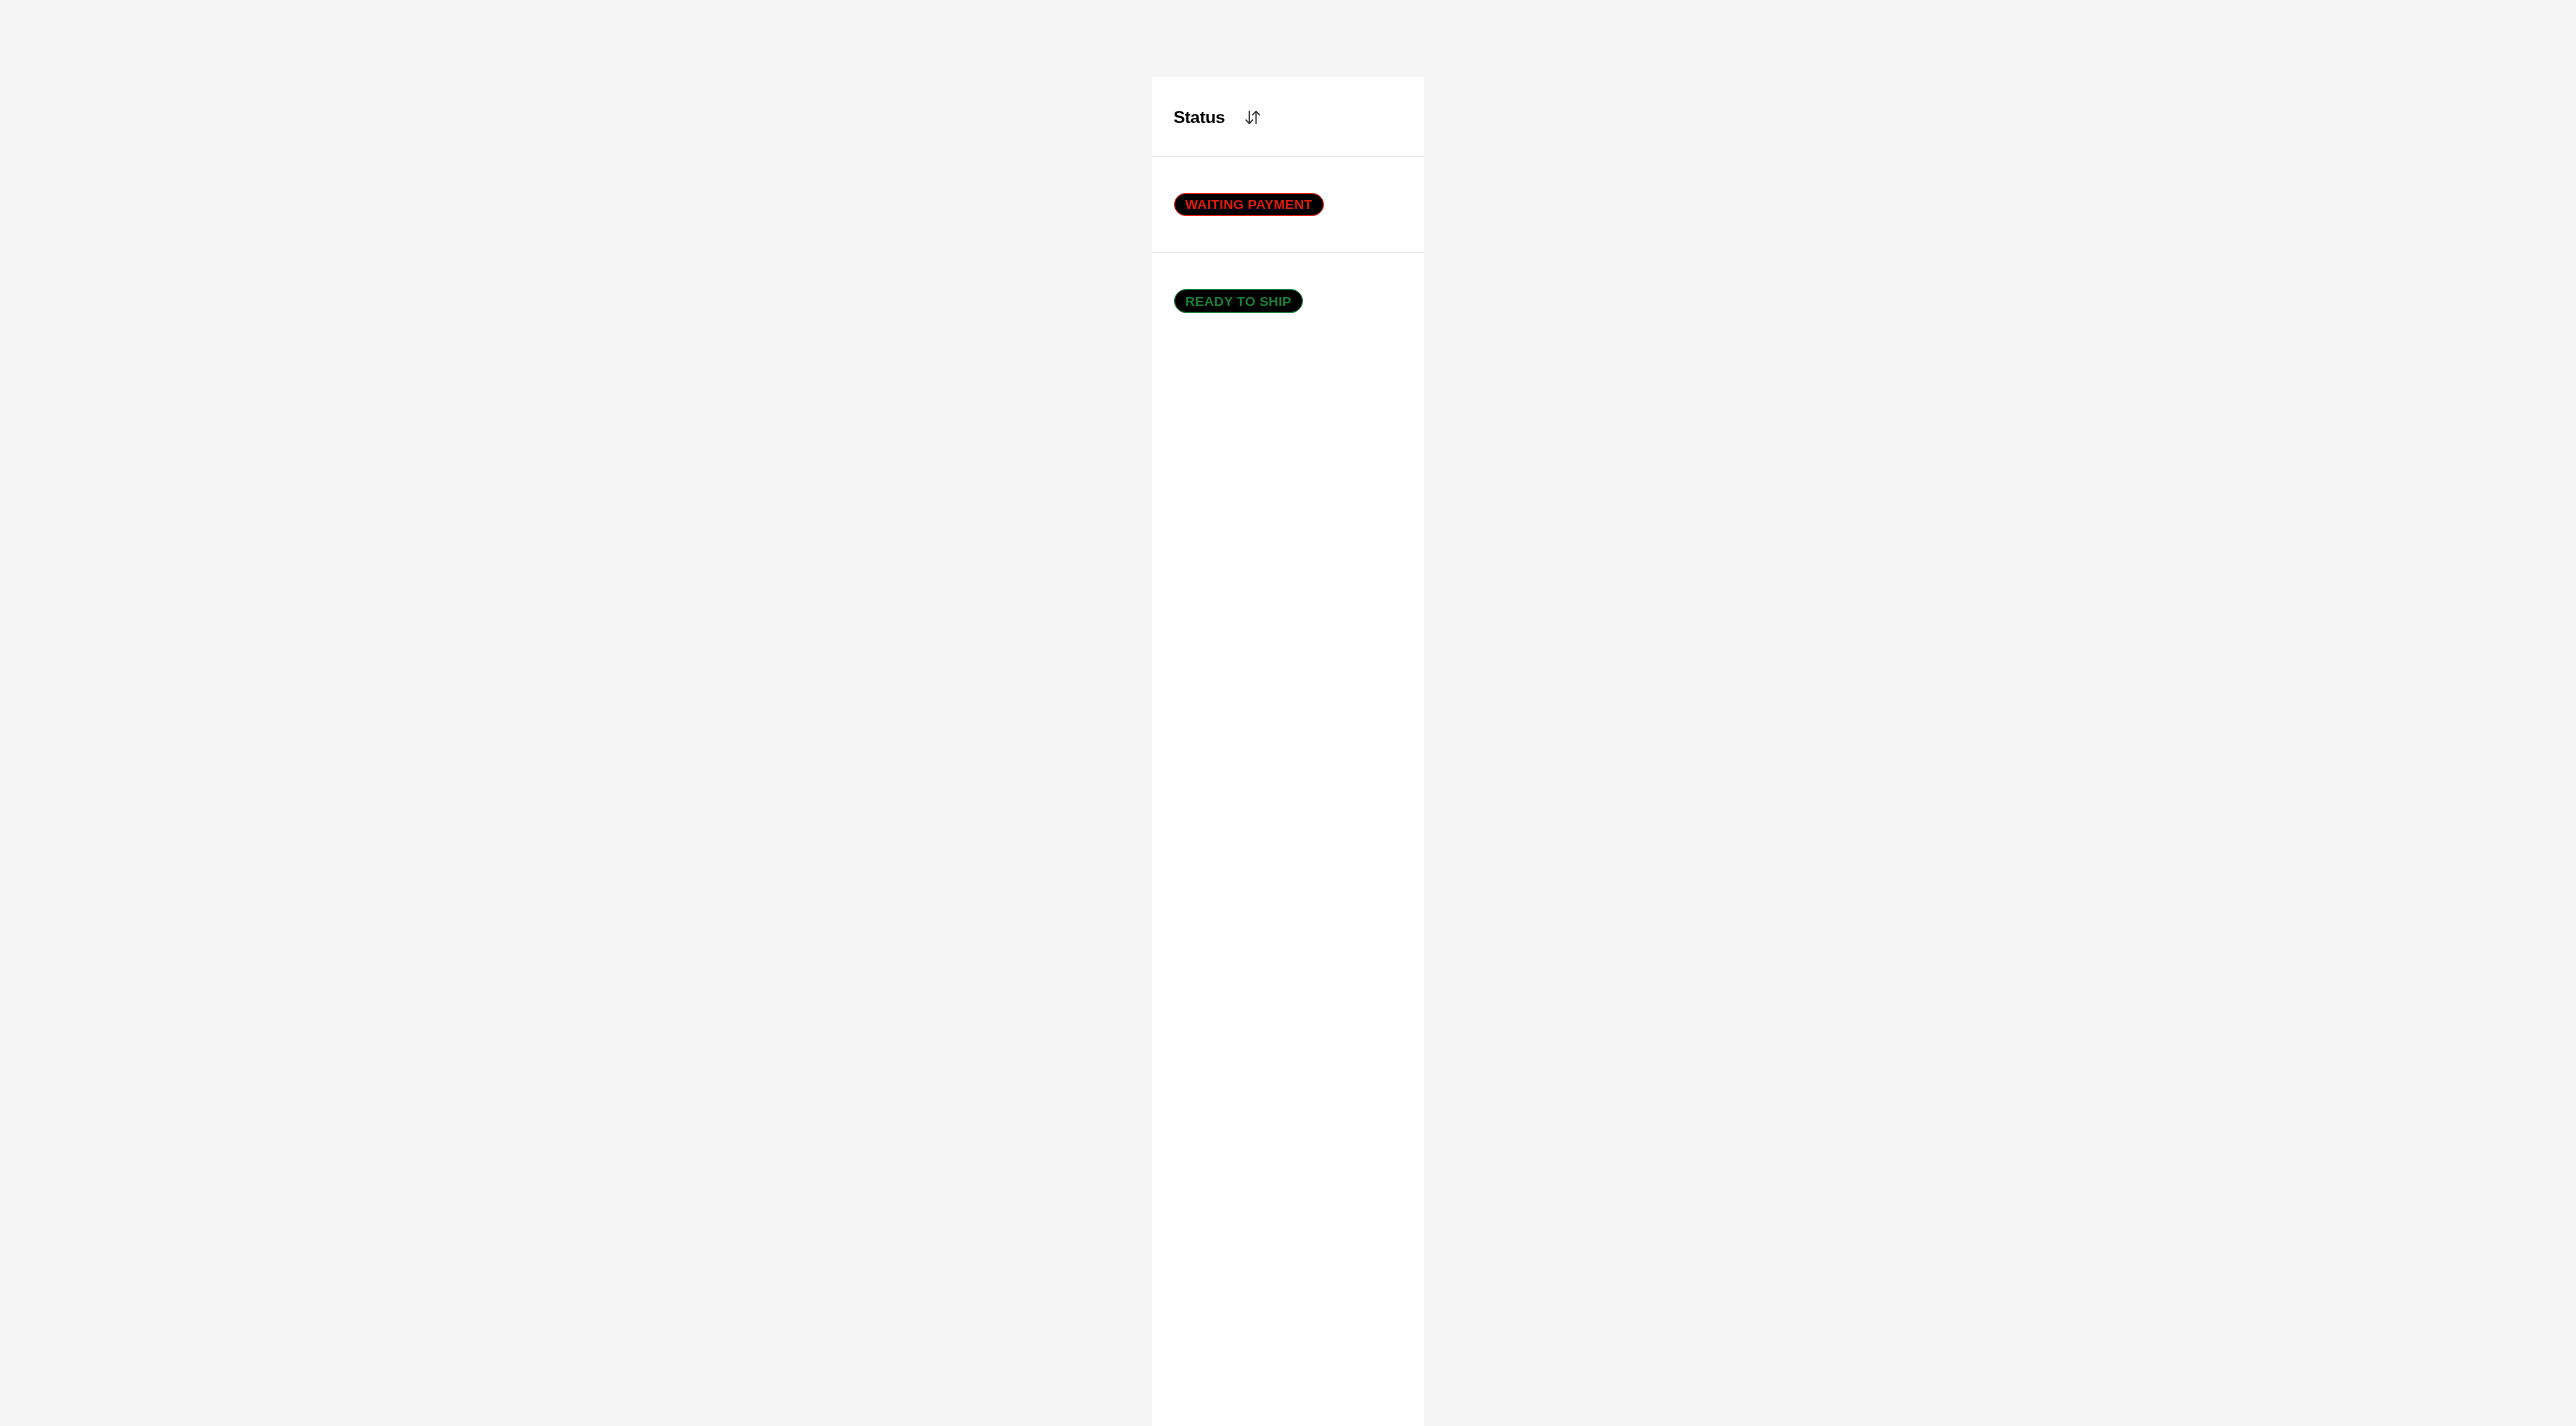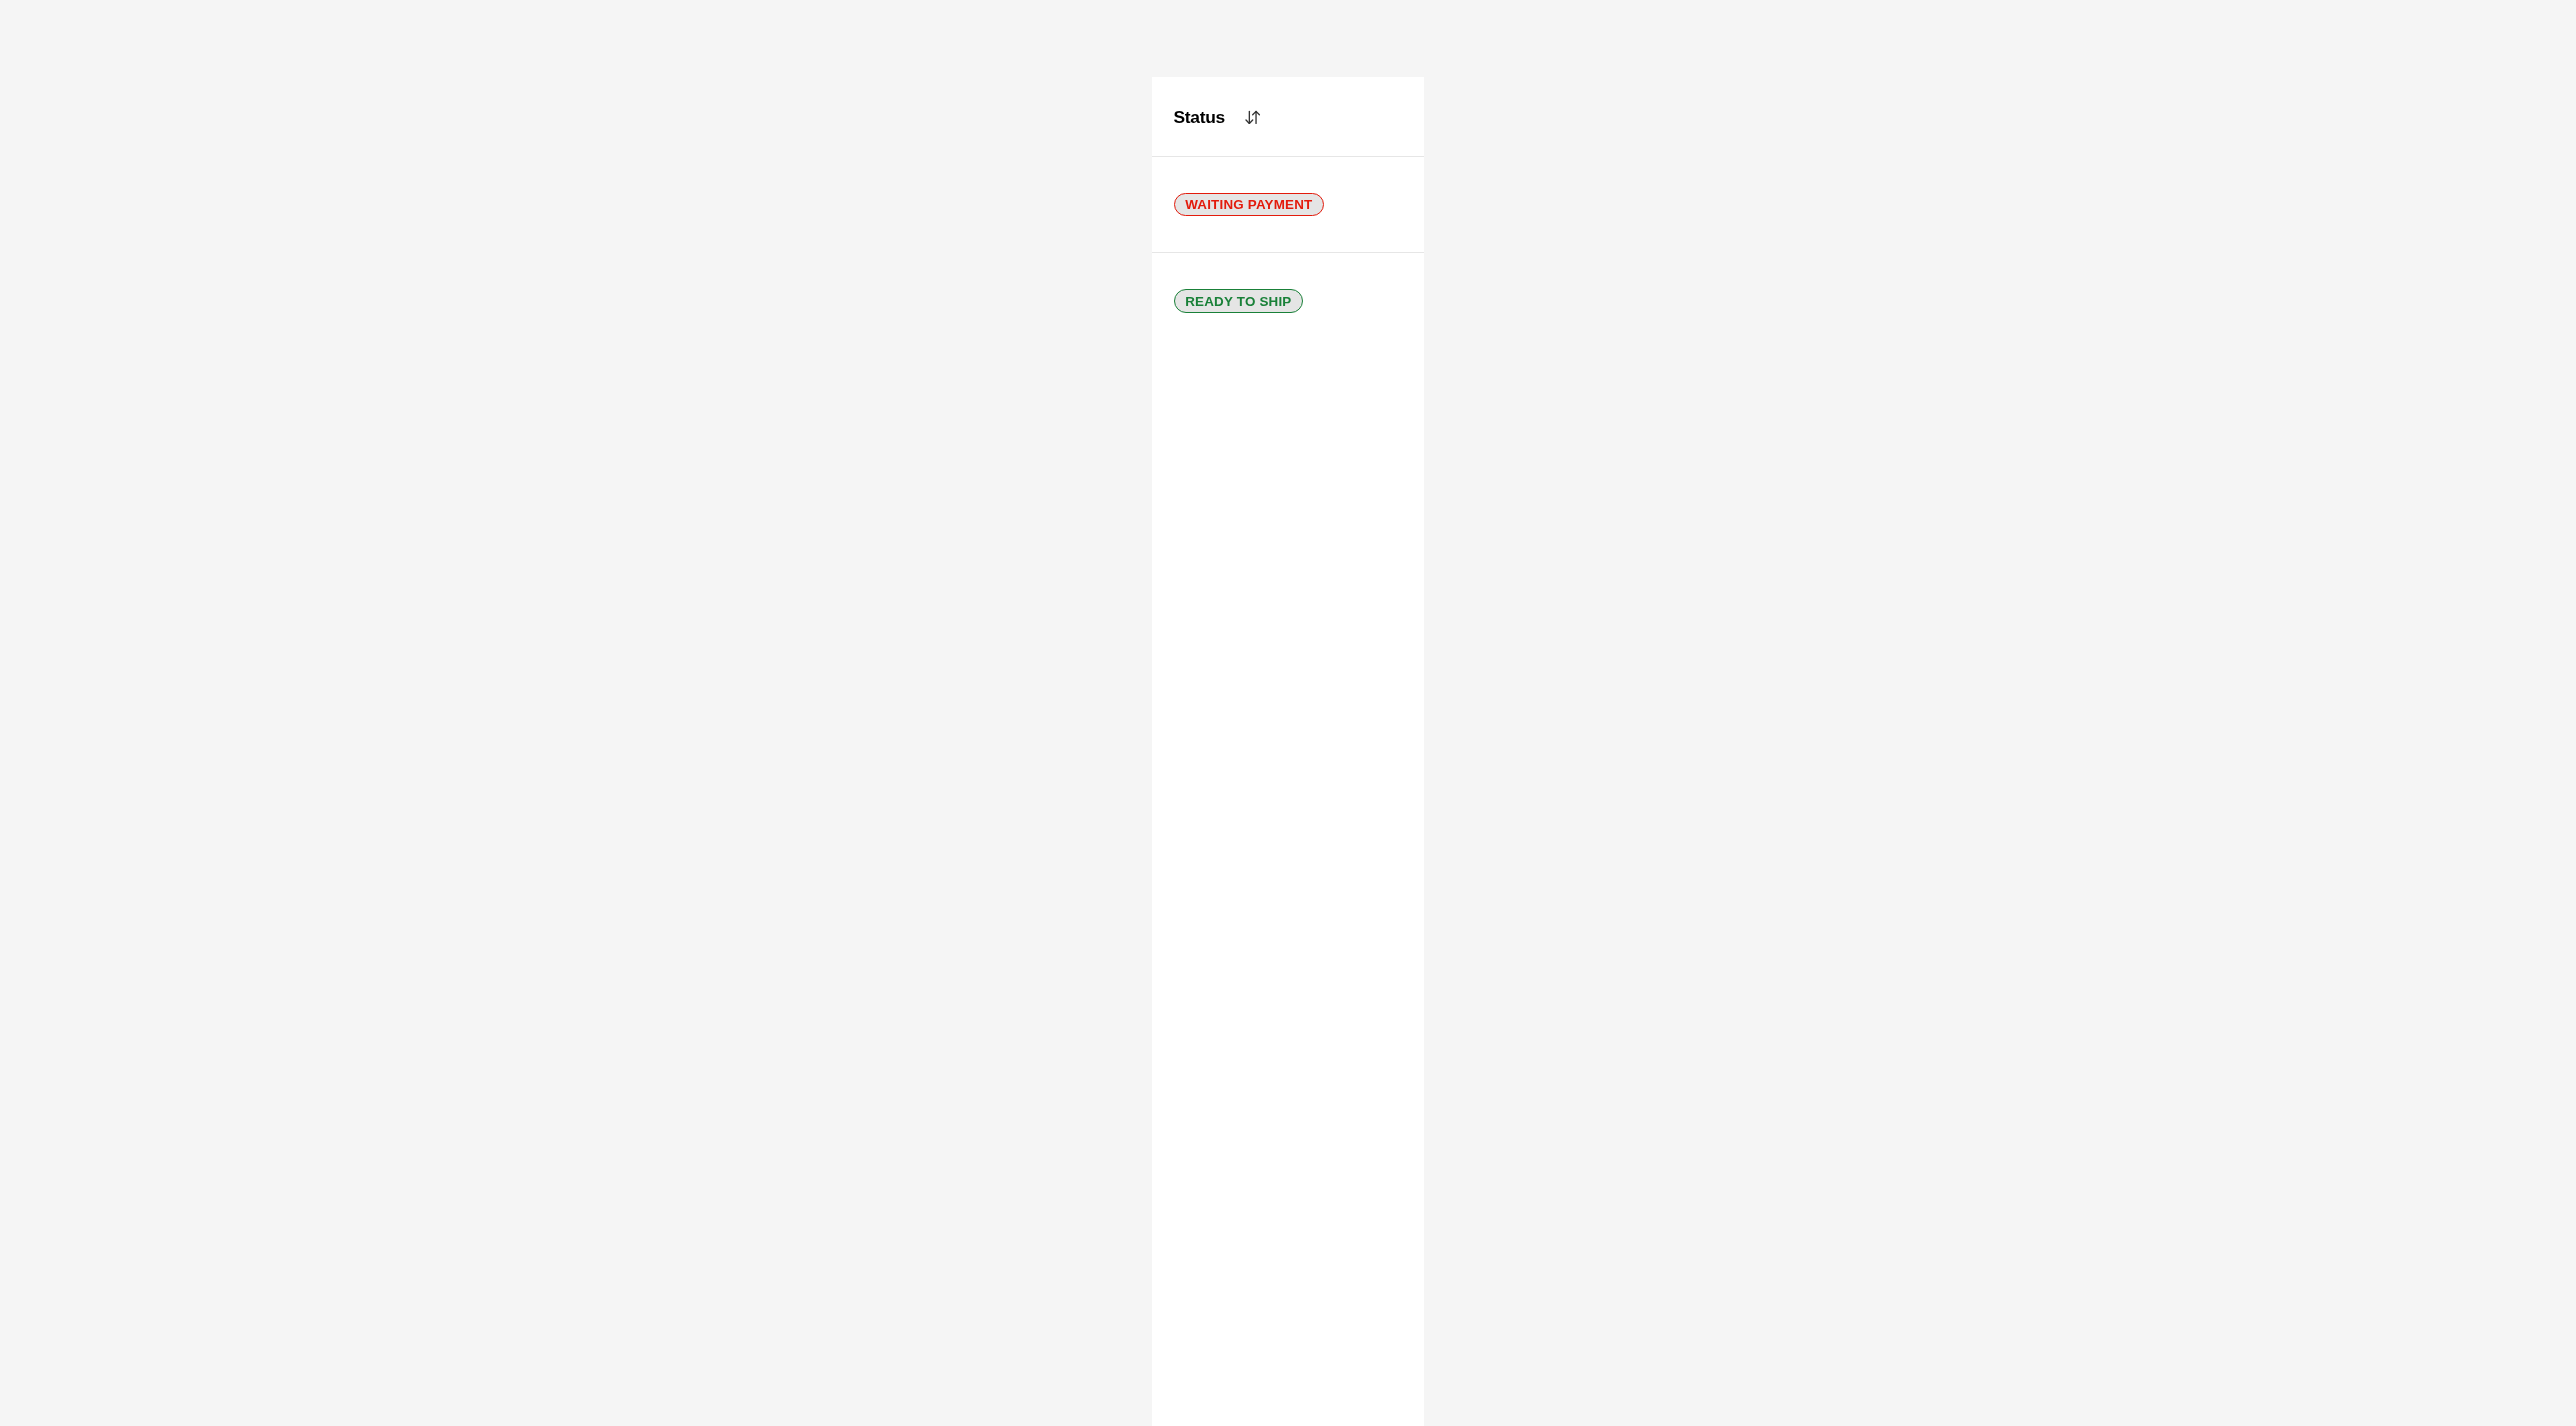--- a/index.html
+++ b/index.html
@@ -61,21 +61,21 @@
     }
 
     .status-badge {
       display: inline-block;
       border: 1.3px solid;
       border-radius: 670px;
       padding: 3.4px 10.7px;
       font-size: 13.4px;
       font-weight: 700;
       letter-spacing: 0.2px;
-      background-color: #e5e5e5;
+      background-color: #000000;
     }
 
     .status-badge.red {
       color: #e31b0c;
       border-color: #e31b0c;
     }
 
     .status-badge.blue {
       color: #0d6efd;
       border-color: #0d6efd;

